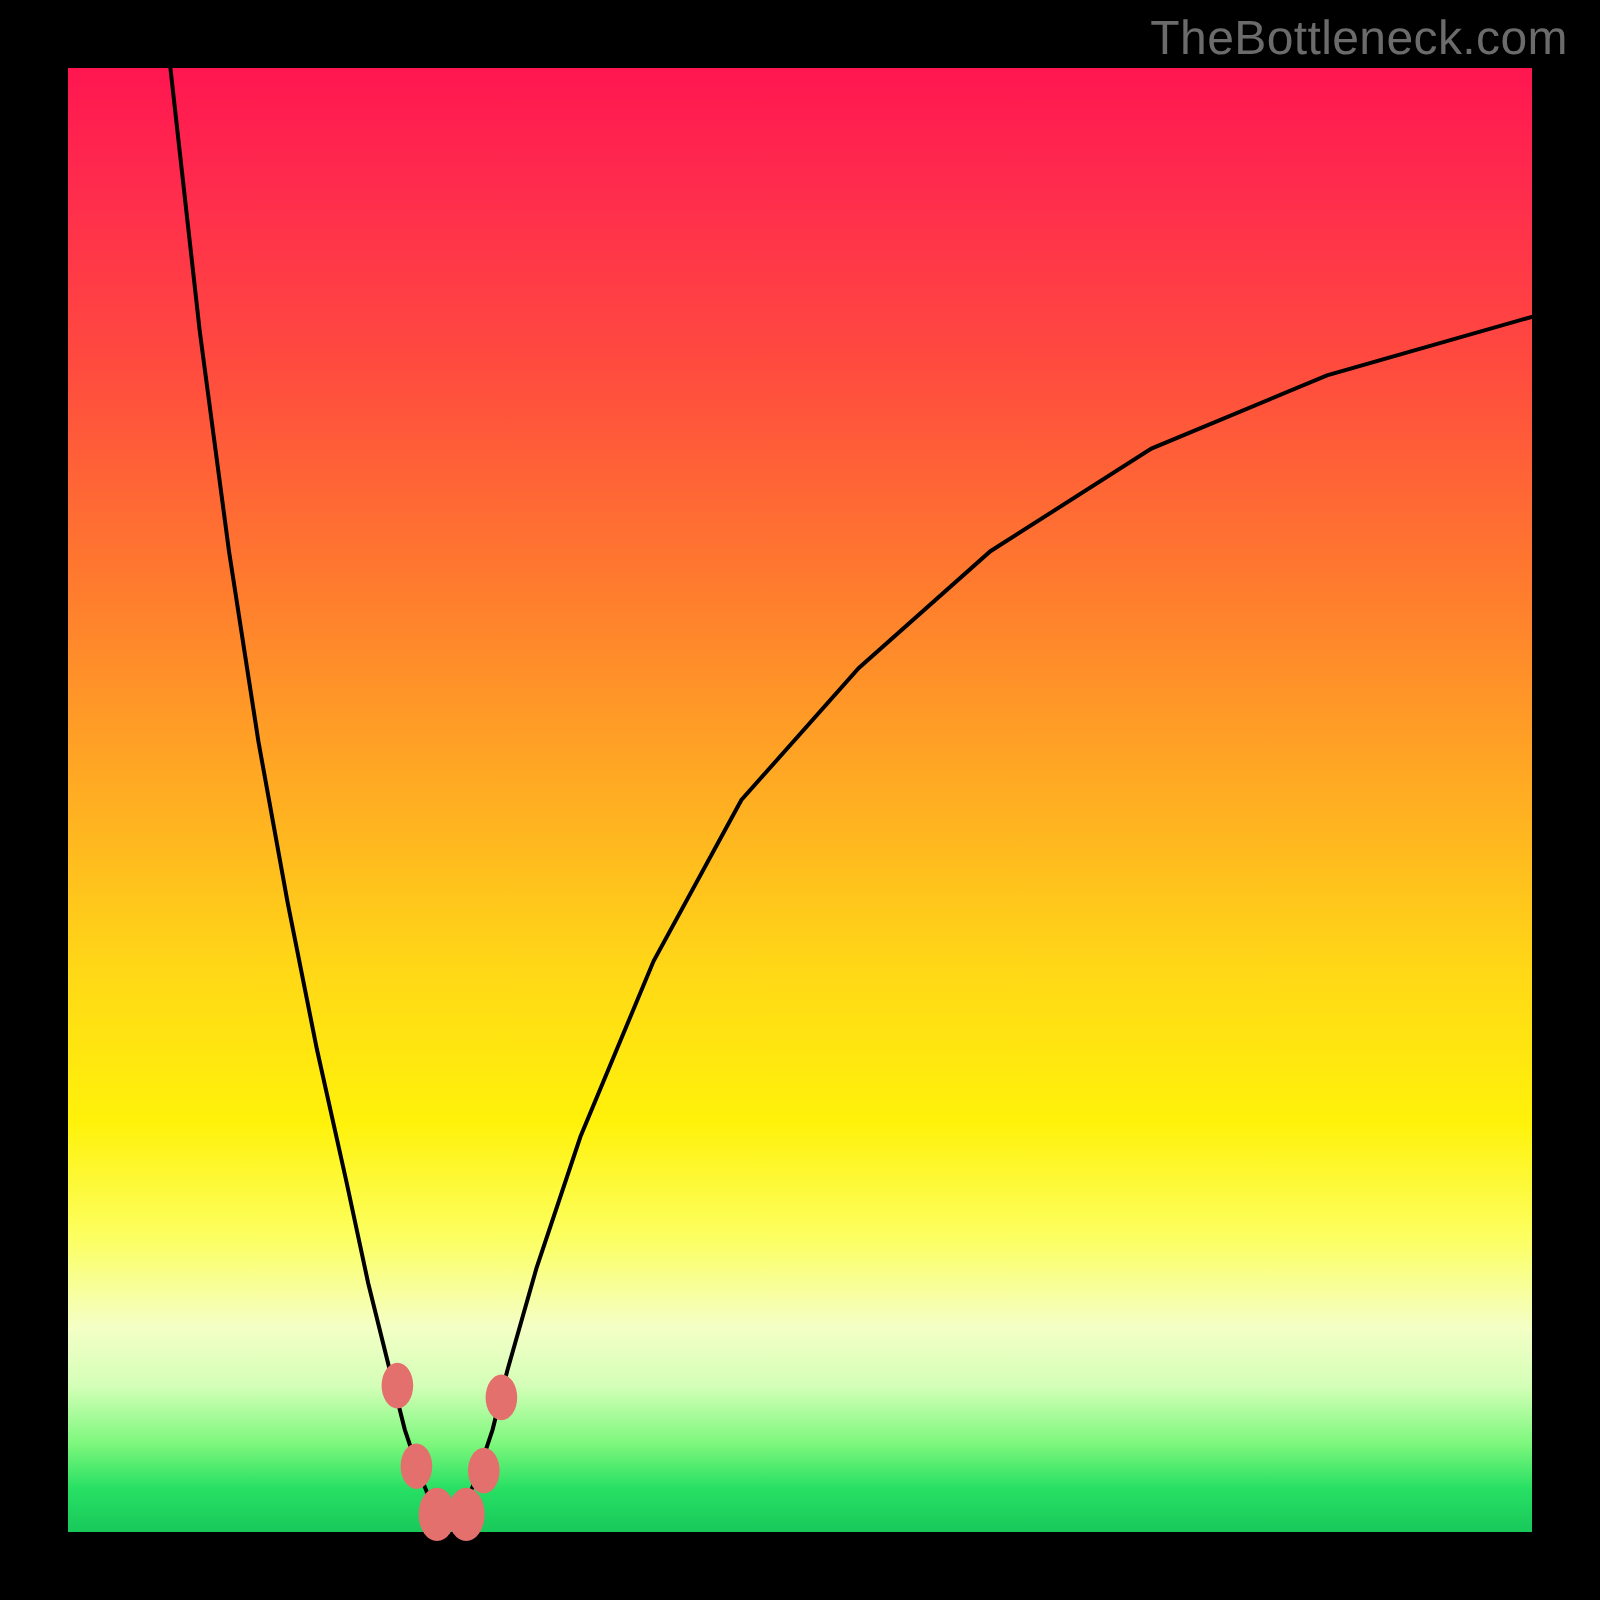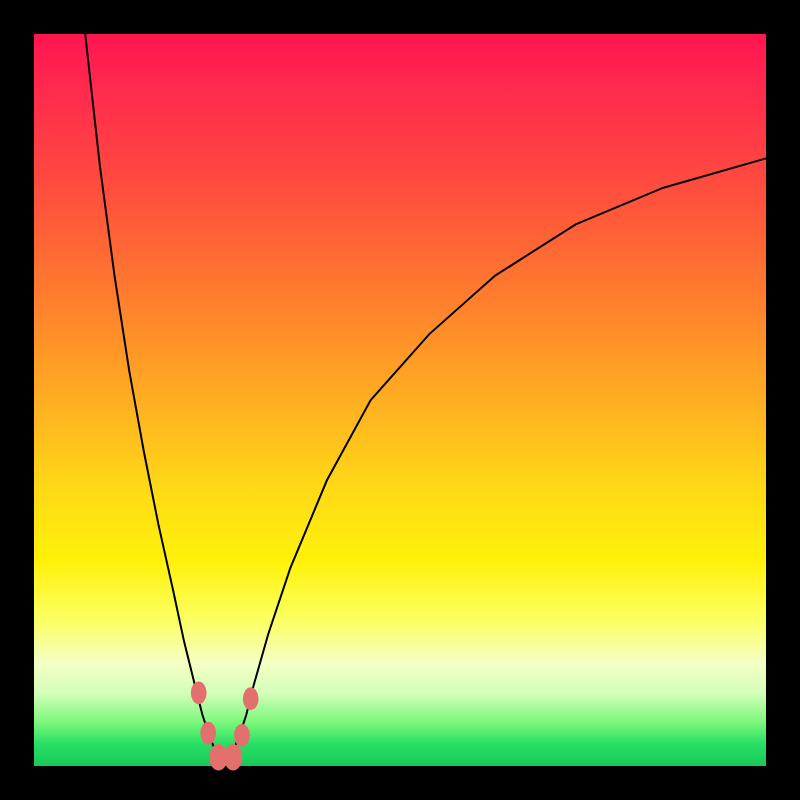--- a/index.html
+++ b/index.html
@@ -68,20 +68,21 @@
   }
   .marker {
     fill: #e4706d;
     stroke: none;
   }
 </style>
 </head>
 <body>
 
 <div class="frame">
+  <div class="watermark">TheBottleneck.com</div>
 
   <div class="plot">
     <svg class="curve" viewBox="0 0 732 732" preserveAspectRatio="none">
       <path id="path-left" d="M51.2 0.0 L65.9 131.8 L80.5 241.6 L95.2 336.7 L109.8 417.2 L124.4 490.4 L139.1 556.3 L150.1 607.6 L161.0 651.5 L168.4 680.8 L175.7 702.7 L183.0 721.0 L190.3 728.3"></path>
       <path id="path-right" d="M190.3 728.3 L197.6 721.0 L205.0 702.7 L212.3 680.8 L219.6 651.5 L234.2 600.2 L256.2 534.4 L292.8 446.5 L336.7 366.0 L395.3 300.1 L461.2 241.6 L541.7 190.3 L629.5 153.7 L732.0 124.4"></path>
       <g id="markers">
           <ellipse cx="164.7" cy="658.8" rx="7.9" ry="11.4" class="marker"></ellipse>
           <ellipse cx="174.2" cy="699.1" rx="7.9" ry="11.4" class="marker"></ellipse>
           <ellipse cx="184.5" cy="723.2" rx="9.2" ry="13.3" class="marker"></ellipse>
           <ellipse cx="199.1" cy="723.2" rx="9.2" ry="13.3" class="marker"></ellipse>

